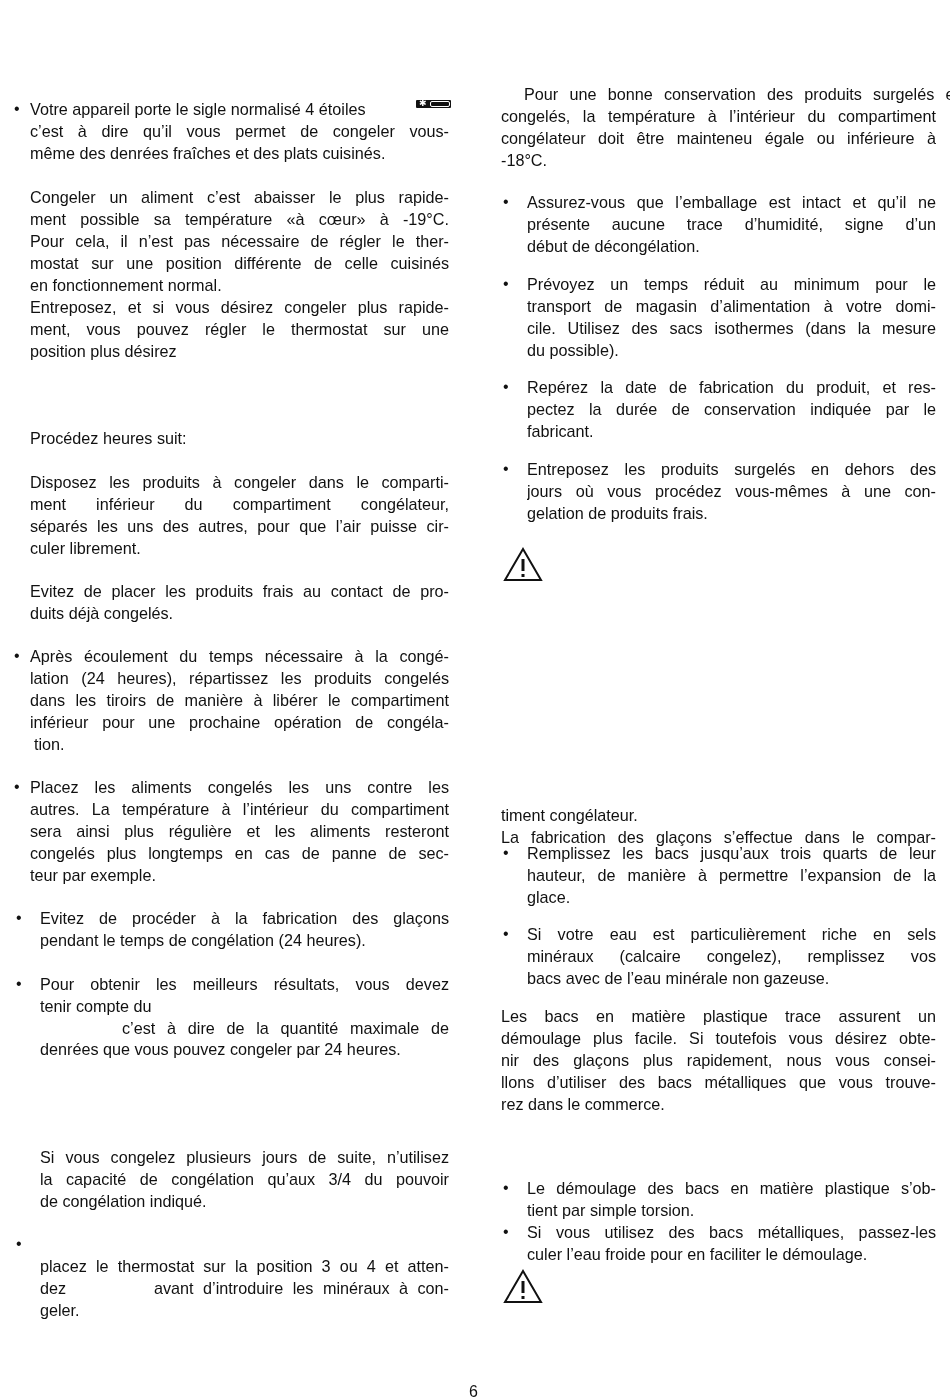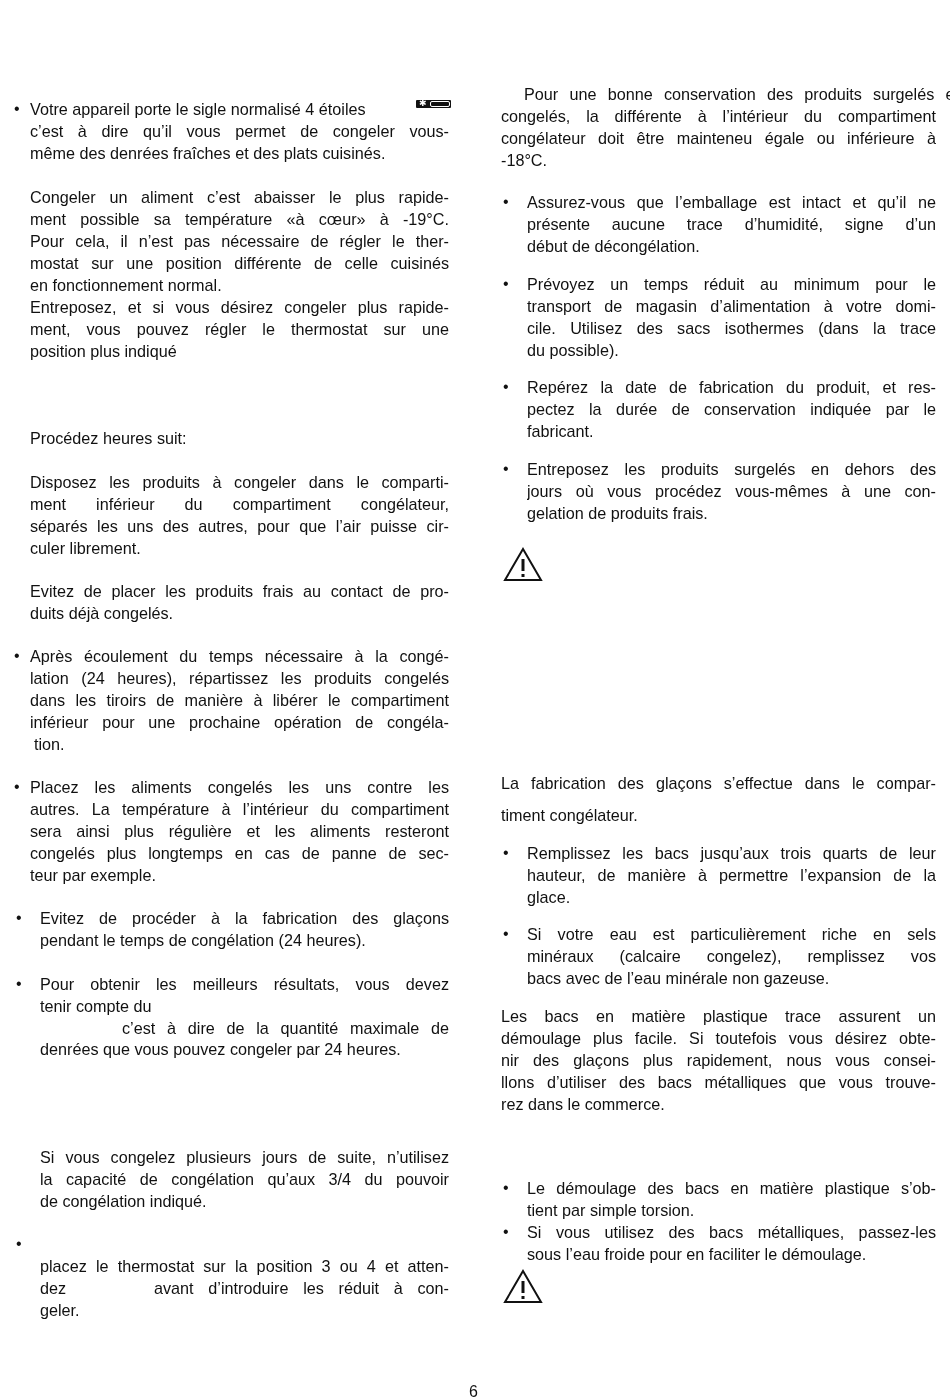--- a/index.html
+++ b/index.html
@@ -28,21 +28,21 @@
 <div class="ln j" style="left:30px;top:120px;width:419px">c’est à dire qu’il vous permet de congeler vous-</div>
 <div class="ln" style="left:30px;top:142px">même des denrées fraîches et des plats cuisinés.</div>
 
 <div class="ln j" style="left:30px;top:186px;width:419px">Congeler un aliment c’est abaisser le plus rapide-</div>
 <div class="ln j" style="left:30px;top:208px;width:419px">ment possible sa température «à cœur» à -19°C.</div>
 <div class="ln j" style="left:30px;top:230px;width:419px">Pour cela, il n’est pas nécessaire de régler le ther-</div>
 <div class="ln j" style="left:30px;top:252px;width:419px">mostat sur une position différente de celle cuisinés</div>
 <div class="ln" style="left:30px;top:274px">en fonctionnement normal.</div>
 <div class="ln j" style="left:30px;top:296px;width:419px">Entreposez, et si vous désirez congeler plus rapide-</div>
 <div class="ln j" style="left:30px;top:318px;width:419px">ment, vous pouvez régler le thermostat sur une</div>
-<div class="ln" style="left:30px;top:340px">position plus indiqué</div>
+<div class="ln" style="left:30px;top:340px">position plus désirez</div>
 
 <div class="ln" style="left:30px;top:427px">Procédez heures suit:</div>
 
 <div class="ln j" style="left:30px;top:471px;width:419px">Disposez les produits à congeler dans le comparti-</div>
 <div class="ln j" style="left:30px;top:493px;width:419px">ment inférieur du compartiment congélateur,</div>
 <div class="ln j" style="left:30px;top:515px;width:419px">séparés les uns des autres, pour que l’air puisse cir-</div>
 <div class="ln" style="left:30px;top:537px">culer librement.</div>
 
 <div class="ln j" style="left:30px;top:580px;width:419px">Evitez de placer les produits frais au contact de pro-</div>
 <div class="ln" style="left:30px;top:602px">duits déjà congelés.</div>
@@ -71,56 +71,56 @@
 <div class="ln j" style="left:122px;top:1017px;width:327px">c’est à dire de la quantité maximale de</div>
 <div class="ln" style="left:40px;top:1038px">denrées que vous pouvez congeler par 24 heures.</div>
 
 <div class="ln j" style="left:40px;top:1146px;width:409px">Si vous congelez plusieurs jours de suite, n’utilisez</div>
 <div class="ln j" style="left:40px;top:1168px;width:409px">la capacité de congélation qu’aux 3/4 du pouvoir</div>
 <div class="ln" style="left:40px;top:1190px">de congélation indiqué.</div>
 
 <span class="bullet" style="left:16px;top:1233px">•</span>
 <div class="ln j" style="left:40px;top:1255px;width:409px">placez le thermostat sur la position 3 ou 4 et atten-</div>
 <div class="ln" style="left:40px;top:1277px">dez</div>
-<div class="ln j" style="left:154px;top:1277px;width:295px">avant d’introduire les réduit à con-</div>
+<div class="ln j" style="left:154px;top:1277px;width:295px">avant d’introduire les minéraux à con-</div>
 <div class="ln" style="left:40px;top:1299px">geler.</div>
 
 <div class="ln j" style="left:524px;top:83px;width:435px">Pour une bonne conservation des produits surgelés et</div>
-<div class="ln j" style="left:501px;top:105px;width:435px">congelés, la différente à l’intérieur du compartiment</div>
+<div class="ln j" style="left:501px;top:105px;width:435px">congelés, la température à l’intérieur du compartiment</div>
 <div class="ln j" style="left:501px;top:127px;width:435px">congélateur doit être mainteneu égale ou inférieure à</div>
 <div class="ln" style="left:501px;top:149px">-18°C.</div>
 
 <span class="bullet" style="left:503px;top:191px">•</span>
 <div class="ln j" style="left:527px;top:191px;width:409px">Assurez-vous que l’emballage est intact et qu’il ne</div>
 <div class="ln j" style="left:527px;top:213px;width:409px">présente aucune trace d’humidité, signe d’un</div>
 <div class="ln" style="left:527px;top:235px">début de décongélation.</div>
 
 <span class="bullet" style="left:503px;top:273px">•</span>
 <div class="ln j" style="left:527px;top:273px;width:409px">Prévoyez un temps réduit au minimum pour le</div>
 <div class="ln j" style="left:527px;top:295px;width:409px">transport de magasin d’alimentation à votre domi-</div>
-<div class="ln j" style="left:527px;top:317px;width:409px">cile. Utilisez des sacs isothermes (dans la trace</div>
+<div class="ln j" style="left:527px;top:317px;width:409px">cile. Utilisez des sacs isothermes (dans la mesure</div>
 <div class="ln" style="left:527px;top:339px">du possible).</div>
 
 <span class="bullet" style="left:503px;top:376px">•</span>
 <div class="ln j" style="left:527px;top:376px;width:409px">Repérez la date de fabrication du produit, et res-</div>
 <div class="ln j" style="left:527px;top:398px;width:409px">pectez la durée de conservation indiquée par le</div>
 <div class="ln" style="left:527px;top:420px">fabricant.</div>
 
 <span class="bullet" style="left:503px;top:458px">•</span>
 <div class="ln j" style="left:527px;top:458px;width:409px">Entreposez les produits surgelés en dehors des</div>
 <div class="ln j" style="left:527px;top:480px;width:409px">jours où vous procédez vous-mêmes à une con-</div>
 <div class="ln" style="left:527px;top:502px">gelation de produits frais.</div>
 
 <svg class="warn" style="left:503px;top:546px" viewBox="0 0 40 36">
   <polygon points="20,3 38,34 2,34" fill="none" stroke="#111" stroke-width="2"></polygon>
   <line x1="20" y1="13" x2="20" y2="25" stroke="#111" stroke-width="3"></line>
   <rect x="18.5" y="28" width="3" height="3" fill="#111"></rect>
 </svg>
 
-<div class="ln j" style="left:501px;top:772px;width:435px">La fabrication des glaçons s’effectue dans le compar-</div>
+<div class="ln j" style="left:501px;top:826px;width:435px">La fabrication des glaçons s’effectue dans le compar-</div>
 <div class="ln" style="left:501px;top:804px">timent congélateur.</div>
 
 <span class="bullet" style="left:503px;top:842px">•</span>
 <div class="ln j" style="left:527px;top:842px;width:409px">Remplissez les bacs jusqu’aux trois quarts de leur</div>
 <div class="ln j" style="left:527px;top:864px;width:409px">hauteur, de manière à permettre l’expansion de la</div>
 <div class="ln" style="left:527px;top:886px">glace.</div>
 
 <span class="bullet" style="left:503px;top:923px">•</span>
 <div class="ln j" style="left:527px;top:923px;width:409px">Si votre eau est particulièrement riche en sels</div>
 <div class="ln j" style="left:527px;top:945px;width:409px">minéraux (calcaire congelez), remplissez vos</div>
@@ -131,21 +131,21 @@
 <div class="ln j" style="left:501px;top:1049px;width:435px">nir des glaçons plus rapidement, nous vous consei-</div>
 <div class="ln j" style="left:501px;top:1071px;width:435px">llons d’utiliser des bacs métalliques que vous trouve-</div>
 <div class="ln" style="left:501px;top:1093px">rez dans le commerce.</div>
 
 <span class="bullet" style="left:503px;top:1177px">•</span>
 <div class="ln j" style="left:527px;top:1177px;width:409px">Le démoulage des bacs en matière plastique s’ob-</div>
 <div class="ln" style="left:527px;top:1199px">tient par simple torsion.</div>
 
 <span class="bullet" style="left:503px;top:1221px">•</span>
 <div class="ln j" style="left:527px;top:1221px;width:409px">Si vous utilisez des bacs métalliques, passez-les</div>
-<div class="ln" style="left:527px;top:1243px">sous l’eau froide pour en faciliter le démoulage.</div>
+<div class="ln" style="left:527px;top:1243px">culer l’eau froide pour en faciliter le démoulage.</div>
 
 <svg class="warn" style="left:503px;top:1268px" viewBox="0 0 40 36">
   <polygon points="20,3 38,34 2,34" fill="none" stroke="#111" stroke-width="2"></polygon>
   <line x1="20" y1="13" x2="20" y2="25" stroke="#111" stroke-width="3"></line>
   <rect x="18.5" y="28" width="3" height="3" fill="#111"></rect>
 </svg>
 
 <div class="page-num">6</div>
 
 </body></html>

